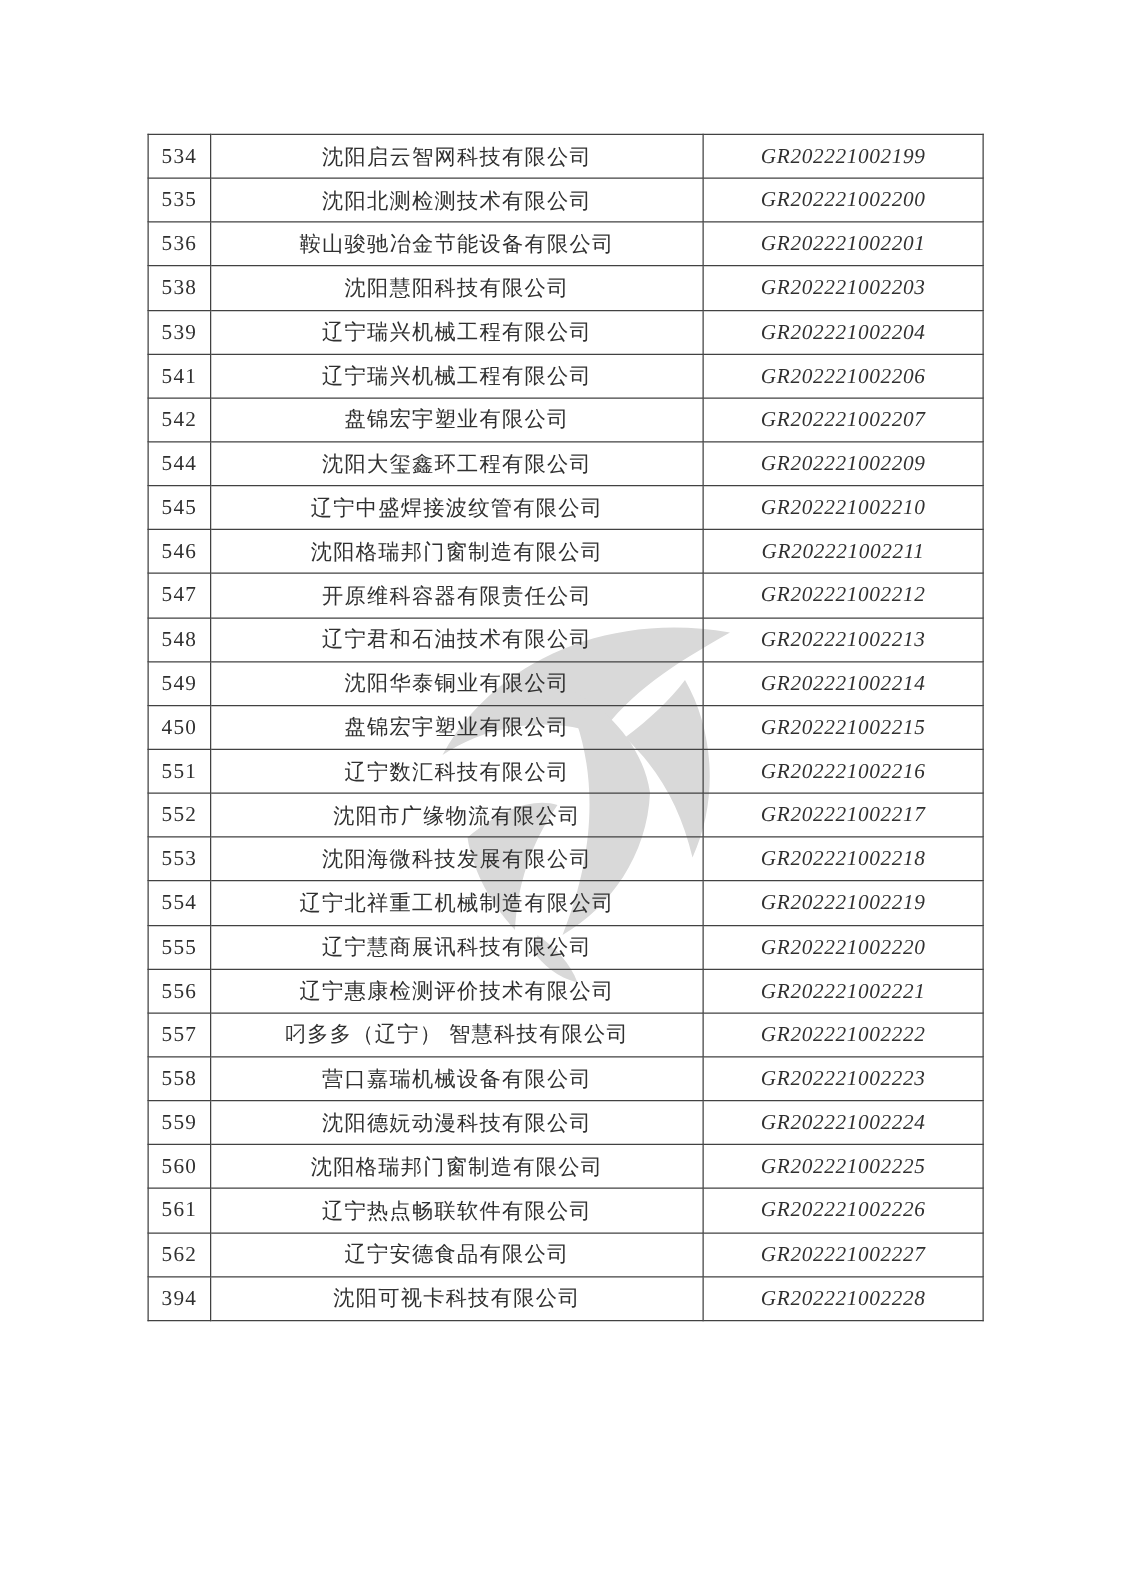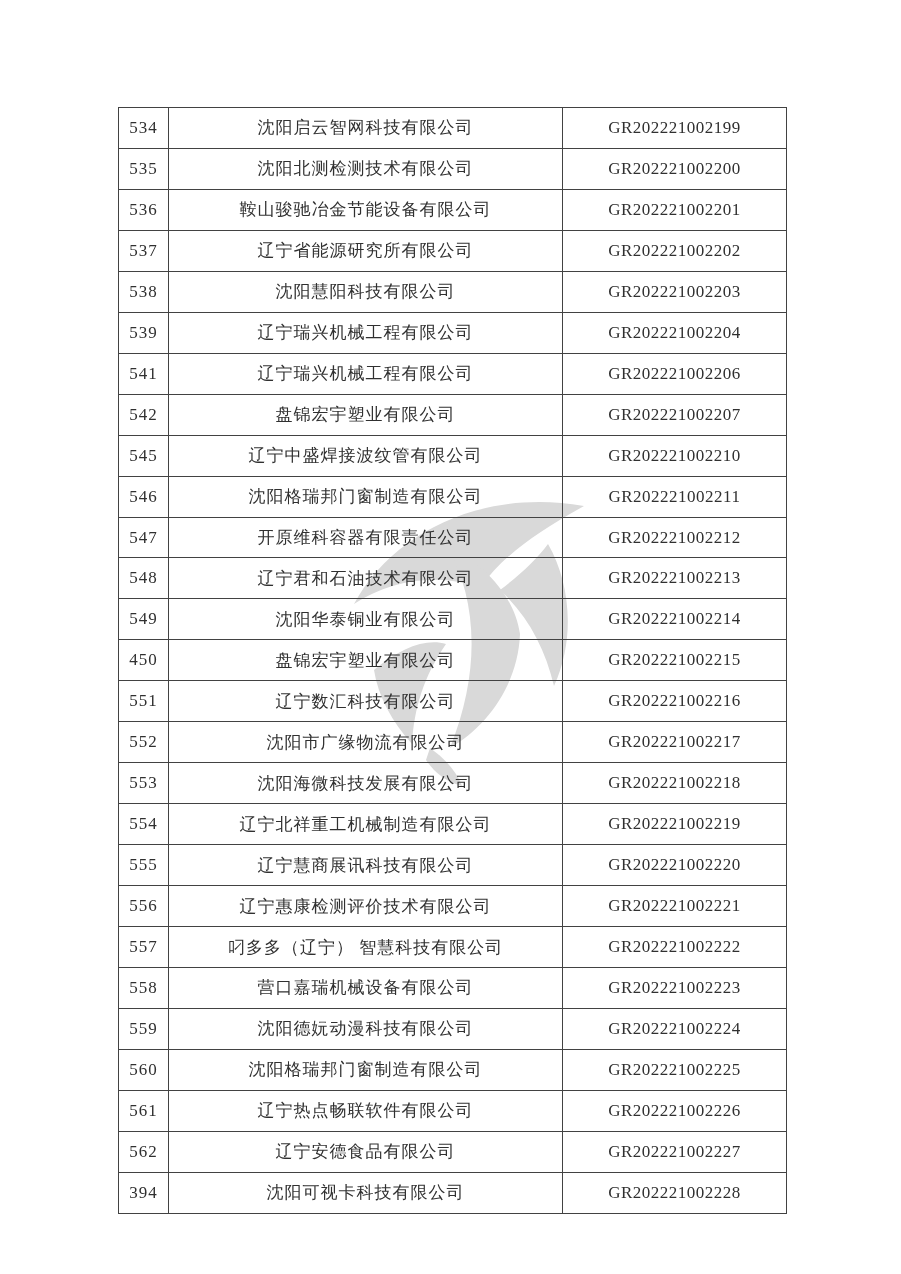--- a/index.html
+++ b/index.html
@@ -22,40 +22,40 @@
     width: 235px;
     height: 310px;
     z-index: 0;
     pointer-events: none;
   }
   .company-table {
     position: absolute;
     left: 118px;
     top: 107px;
     width: 665px;
-    height: 1107px;
+    height: 950px;
     border-collapse: collapse;
     table-layout: fixed;
     z-index: 1;
     background: transparent;
   }
   .company-table td {
     border: 1px solid #424242;
     text-align: center;
     vertical-align: middle;
     color: #303030;
     font-size: 17px;
     padding: 0;
     background: transparent;
     white-space: nowrap;
     overflow: hidden;
   }
   .col-index  { width: 49px;  letter-spacing: 1px; }
   .col-company{ width: 393px; letter-spacing: 1px; }
-  .col-code   { width: 223px; letter-spacing: 0.5px; }
+  .col-code   { width: 223px; letter-spacing: 0.5px; font-style: italic; }
 </style>
 </head>
 <body>
 
 <div class="page">
 
   <svg class="watermark" viewBox="0 0 235 310" xmlns="http://www.w3.org/2000/svg" aria-hidden="true">
     <g fill="#d9d9d9">
 
       <path d="M2,118 C40,48 128,2 232,20 C186,46 152,68 128,102 C88,86 38,94 2,118 Z"></path>
@@ -81,45 +81,45 @@
           <td class="col-index">535</td>
           <td class="col-company">沈阳北测检测技术有限公司</td>
           <td class="col-code">GR202221002200</td>
         </tr>
         <tr>
           <td class="col-index">536</td>
           <td class="col-company">鞍山骏驰冶金节能设备有限公司</td>
           <td class="col-code">GR202221002201</td>
         </tr>
         <tr>
-          <td class="col-index">537</td>
-          <td class="col-company">辽宁省能源研究所有限公司</td>
-          <td class="col-code">GR202221002202</td>
-        </tr>
-        <tr>
           <td class="col-index">538</td>
           <td class="col-company">沈阳慧阳科技有限公司</td>
           <td class="col-code">GR202221002203</td>
         </tr>
         <tr>
           <td class="col-index">539</td>
           <td class="col-company">辽宁瑞兴机械工程有限公司</td>
           <td class="col-code">GR202221002204</td>
         </tr>
         <tr>
           <td class="col-index">541</td>
           <td class="col-company">辽宁瑞兴机械工程有限公司</td>
           <td class="col-code">GR202221002206</td>
         </tr>
         <tr>
           <td class="col-index">542</td>
           <td class="col-company">盘锦宏宇塑业有限公司</td>
           <td class="col-code">GR202221002207</td>
         </tr>
         <tr>
+          <td class="col-index">544</td>
+          <td class="col-company">沈阳大玺鑫环工程有限公司</td>
+          <td class="col-code">GR202221002209</td>
+        </tr>
+        <tr>
           <td class="col-index">545</td>
           <td class="col-company">辽宁中盛焊接波纹管有限公司</td>
           <td class="col-code">GR202221002210</td>
         </tr>
         <tr>
           <td class="col-index">546</td>
           <td class="col-company">沈阳格瑞邦门窗制造有限公司</td>
           <td class="col-code">GR202221002211</td>
         </tr>
         <tr>

